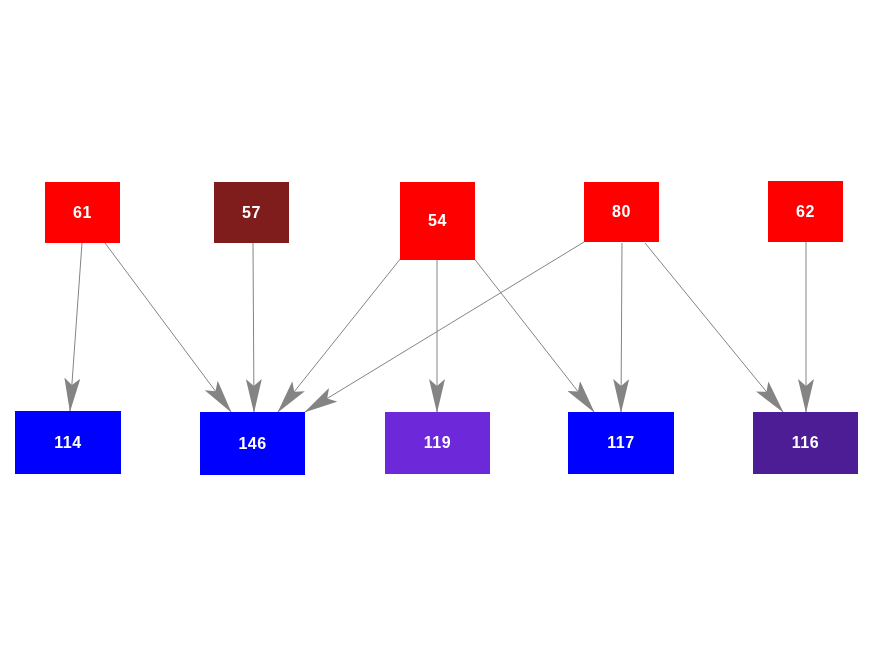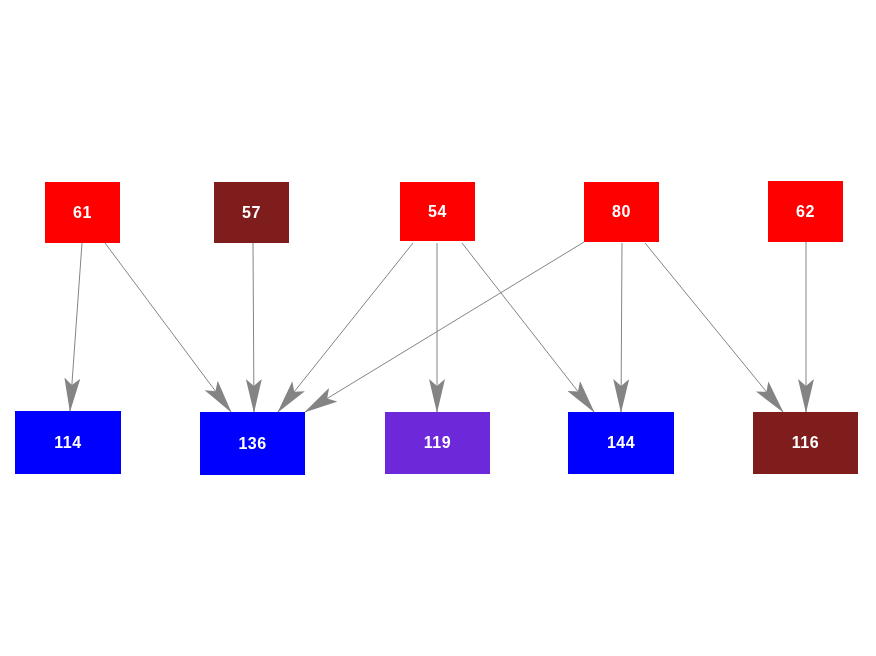--- a/index.html
+++ b/index.html
@@ -56,37 +56,37 @@
       <line x1="645" y1="243" x2="783" y2="412" stroke="#848484" stroke-width="1" marker-end="url(#arrowhead)"></line>
       <line x1="806" y1="242" x2="806" y2="412" stroke="#848484" stroke-width="1" marker-end="url(#arrowhead)"></line>
     </svg>
 
   <div class="node" style="left: 45px; top: 182px; width: 75px; height: 61px; background: rgb(255, 0, 0);">
     <span class="node-label" style="color: rgb(255, 255, 255);">61</span>
   </div>
   <div class="node" style="left: 214px; top: 182px; width: 75px; height: 61px; background: #7f1d1d;">
     <span class="node-label" style="color: rgb(255, 255, 255);">57</span>
   </div>
-  <div class="node" style="left: 400px; top: 182px; width: 75px; height: 59px; background: rgb(255, 0, 0);">
+  <div class="node" style="left: 400px; top: 182px; width: 75px; height: 78px; background: rgb(255, 0, 0);">
     <span class="node-label" style="color: rgb(255, 255, 255);">54</span>
   </div>
   <div class="node" style="left: 584px; top: 182px; width: 75px; height: 60px; background: rgb(255, 0, 0);">
     <span class="node-label" style="color: rgb(255, 255, 255);">80</span>
   </div>
   <div class="node" style="left: 768px; top: 181px; width: 75px; height: 61px; background: rgb(255, 0, 0);">
     <span class="node-label" style="color: rgb(255, 255, 255);">62</span>
   </div>
   <div class="node" style="left: 15px; top: 411px; width: 106px; height: 63px; background: rgb(0, 0, 255);">
     <span class="node-label" style="color: rgb(255, 255, 255);">114</span>
   </div>
   <div class="node" style="left: 200px; top: 412px; width: 105px; height: 63px; background: rgb(0, 0, 255);">
-    <span class="node-label" style="color: rgb(255, 255, 255);">136</span>
+    <span class="node-label" style="color: rgb(255, 255, 255);">146</span>
   </div>
   <div class="node" style="left: 385px; top: 412px; width: 105px; height: 62px; background: #6d28d9;">
     <span class="node-label" style="color: rgb(255, 255, 255);">119</span>
   </div>
   <div class="node" style="left: 568px; top: 412px; width: 106px; height: 62px; background: rgb(0, 0, 255);">
-    <span class="node-label" style="color: rgb(255, 255, 255);">144</span>
+    <span class="node-label" style="color: rgb(255, 255, 255);">117</span>
   </div>
-  <div class="node" style="left: 753px; top: 412px; width: 105px; height: 62px; background: #7f1d1d;">
+  <div class="node" style="left: 753px; top: 412px; width: 105px; height: 62px; background: #4c1d95;">
     <span class="node-label" style="color: rgb(255, 255, 255);">116</span>
   </div>
 </div>
 
 </body></html>

